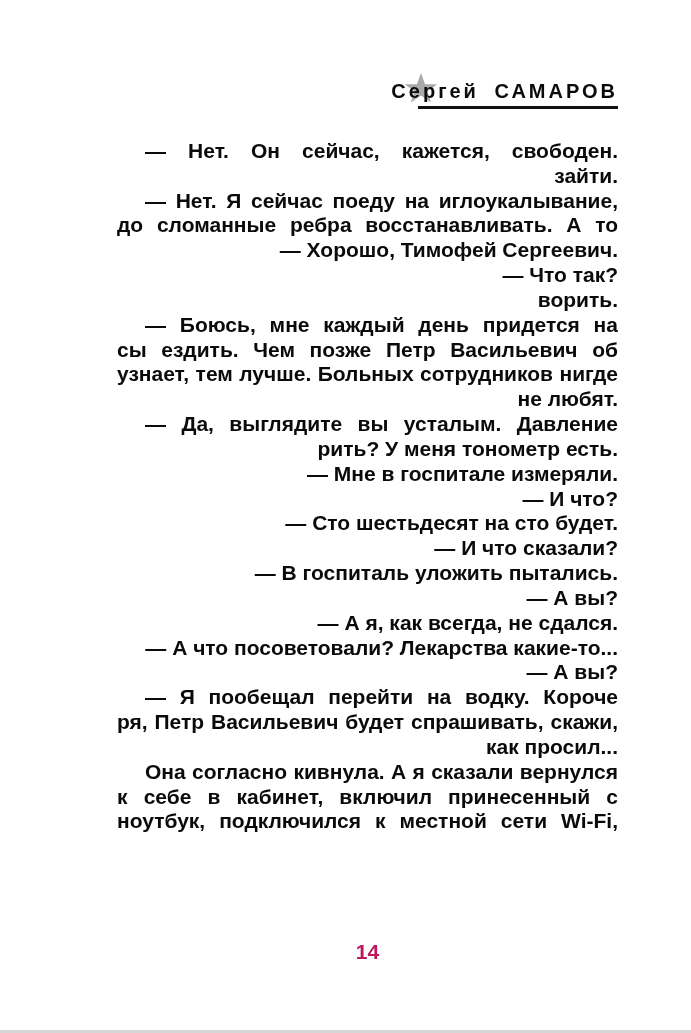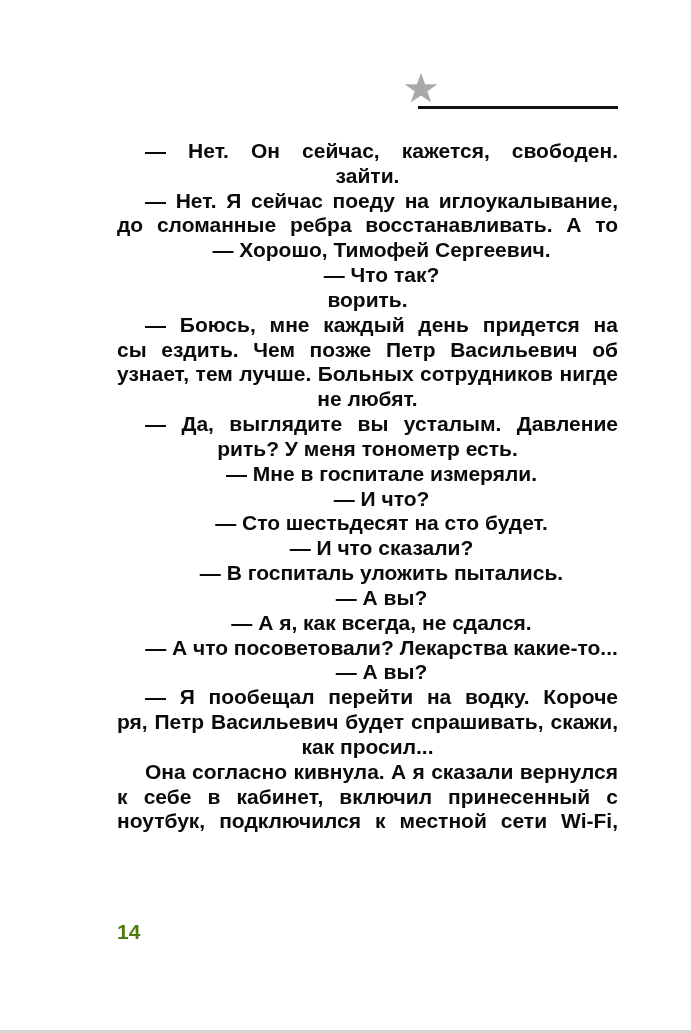--- a/index.html
+++ b/index.html
@@ -51,61 +51,63 @@
     top: 139px;
     width: 501px;
     font-size: 21px;
     font-weight: 700;
     color: #0a0a0a;
   }
   .line {
     height: 24.84px;
     line-height: 24.84px;
     white-space: nowrap;
-    text-align: center;
+    text-align: right;
   }
   .line.j {
     white-space: normal;
     text-align: justify;
     text-align-last: justify;
     text-justify: inter-word;
     overflow: hidden;
   }
   .line.ind {
     padding-left: 28px;
   }
   .line.j.ind {
     padding-left: 0;
     text-indent: 28px;
   }
   .pagenum {
     position: absolute;
     left: 117px;
-    top: 920px;
+    top: 940px;
     width: 501px;
+    text-align: center;
     font-size: 21px;
     font-weight: 700;
-    color: #4d7c0f;
+    color: #be185d;
   }
   .scan-edge {
     position: absolute;
     left: 0;
     bottom: 0;
     width: 100%;
     height: 3px;
     background: #d6d6d6;
   }
 </style>
 </head>
 <body>
 
 <div class="page">
 
   <div class="star" style="background: rgb(169, 169, 169);"></div>
 
+  <div class="author">Сергей САМАРОВ</div>
 
   <div class="rule" style="background: rgb(17, 17, 17);"></div>
 
   <div class="text-col" style="color: rgb(10, 10, 10);">
       <div class="line j ind">— Нет. Он сейчас, кажется, свободен. Можете</div>
       <div class="line">зайти.</div>
       <div class="line j ind">— Нет. Я сейчас поеду на иглоукалывание, на-</div>
       <div class="line j">до сломанные ребра восстанавливать. А то ды-</div>
       <div class="line ind">— Хорошо, Тимофей Сергеевич.</div>
       <div class="line ind">— Что так?</div>

